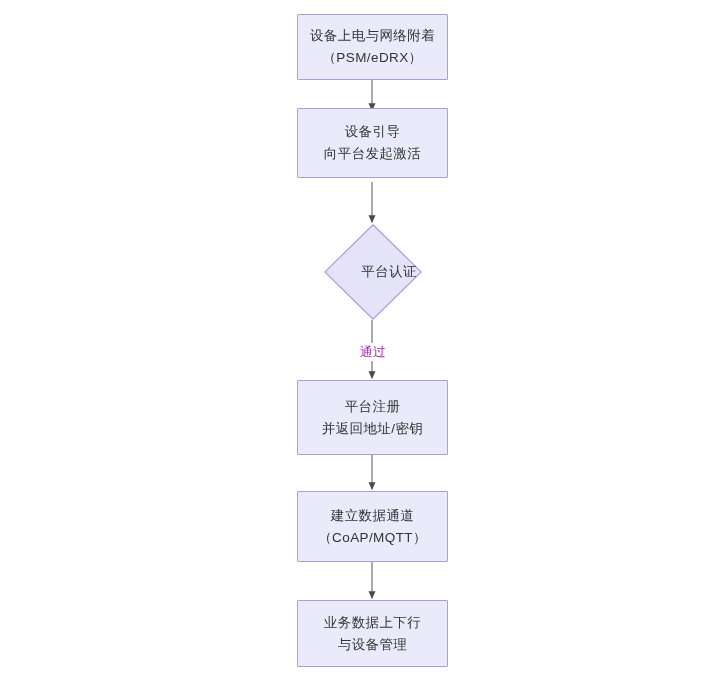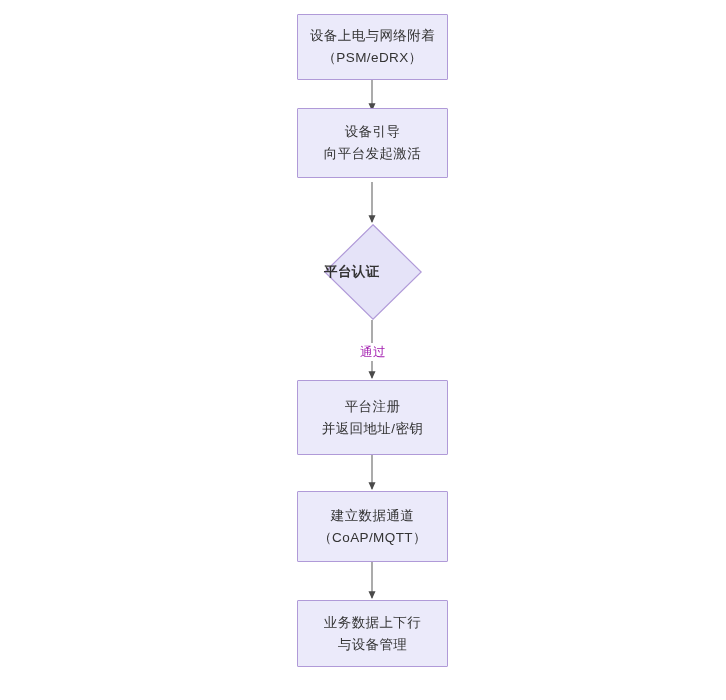--- a/index.html
+++ b/index.html
@@ -51,28 +51,27 @@
   .node-diamond-wrap {
     position: absolute;
   }
   .node-diamond-shape {
     position: absolute;
     left: 0;
     top: 0;
   }
   .node-diamond-text {
     position: absolute;
-    left: 0;
+    left: 16px;
     top: 0;
     width: 100%;
     height: 100%;
     display: flex;
     align-items: center;
-    justify-content: flex-start;
-    font-weight: bold;
+    justify-content: center;
   }
   .edge-label {
     position: absolute;
     font-size: 12.5px;
     line-height: 16px;
     color: #a21caf;
     background: #ffffff;
     padding: 1px 2px;
     letter-spacing: 0.4px;
     transform: translate(-50%, -50%);

